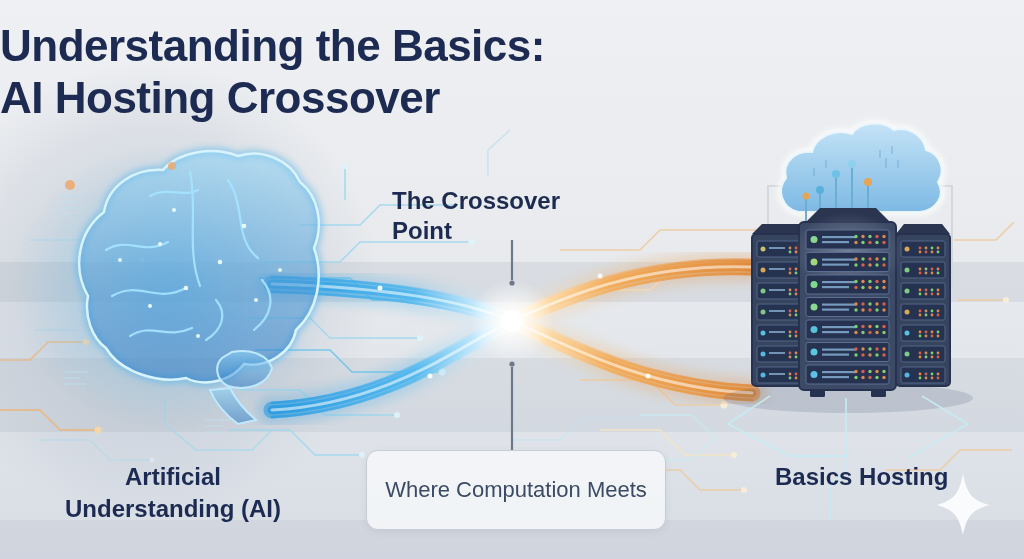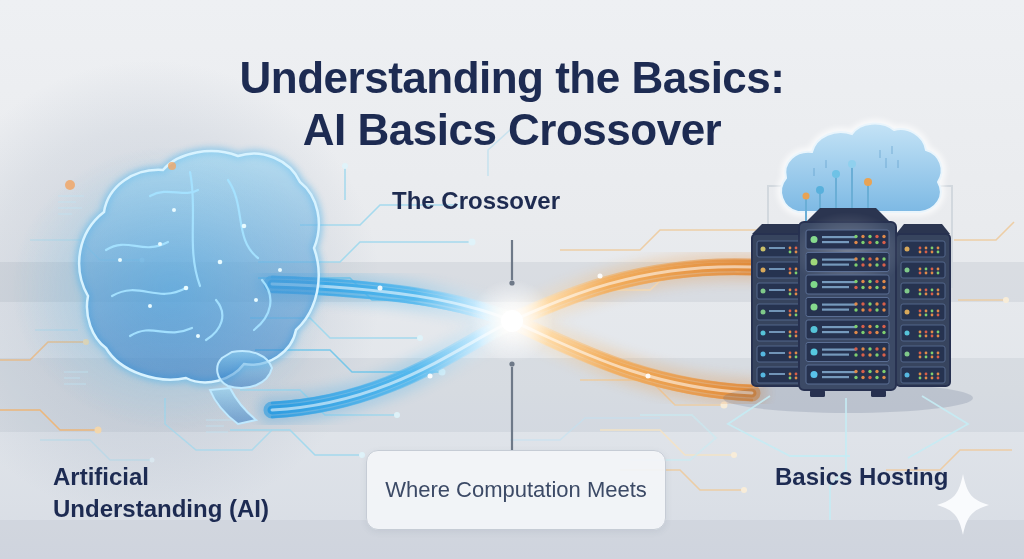--- a/index.html
+++ b/index.html
@@ -4,29 +4,29 @@
 <style>
   html,body{margin:0;padding:0;background:#cfd4db;}
   .stage{
     position:relative;width:1024px;height:559px;overflow:hidden;
     font-family:"Liberation Sans",sans-serif;
     background:linear-gradient(180deg,#eef0f3 0%,#e9ebee 40%,#e2e6eb 70%,#d7dce4 100%);
   }
   .artwork{position:absolute;inset:0;}
   .txt{position:absolute;color:#1d2b52;}
   .page-title{
-    left:0;right:0;top:20px;text-align:center;
-    font-size:44px;font-weight:700;line-height:52px;letter-spacing:-.5px;margin-top:32px;
+    left:0;right:0;top:20px;text-align:left;
+    font-size:44px;font-weight:700;line-height:52px;letter-spacing:-.5px;
   }
   .crossover-label{
     left:392px;top:186px;width:240px;text-align:left;
     font-size:24px;font-weight:700;line-height:30px;color:#1e2b50;
   }
   .left-label{
-    left:53px;top:461px;width:240px;text-align:left;
+    left:53px;top:461px;width:240px;text-align:center;
     font-size:24px;font-weight:700;line-height:32px;
   }
   .right-label{
     left:775px;top:461px;width:230px;text-align:left;
     font-size:24px;font-weight:700;line-height:32px;
   }
   .caption-box{
     position:absolute;left:366px;top:450px;width:298px;height:78px;
     background:rgba(242,244,248,.95);
     border:1.5px solid #c6ccd5;border-radius:12px;
@@ -507,25 +507,26 @@
       <circle cx="512" cy="283" r="2.6" stroke="none"></circle>
       <circle cx="512" cy="364" r="2.6" stroke="none"></circle>
       <path d="M 512 367 L 512 450" fill="none"></path>
     </g>
 
     <path d="M 963 474 C 967 494 972 500 989 505 C 972 510 967 516 963 535 C 959 516 954 510 937 505 C 954 500 959 494 963 474 Z" fill="#fbfcfe" opacity=".95"></path>
   </svg>
 
   <div class="txt page-title">
     <div>Understanding the Basics:</div>
-    <div>AI Basics Crossover</div>
+    <div>AI Hosting Crossover</div>
   </div>
 
   <div class="txt crossover-label">
     <div>The Crossover</div>
+    <div>Point</div>
   </div>
 
   <div class="caption-box">
     <div>Where Computation Meets</div>
   </div>
 
   <div class="txt left-label">
     <div>Artificial</div>
     <div>Understanding (AI)</div>
   </div>

